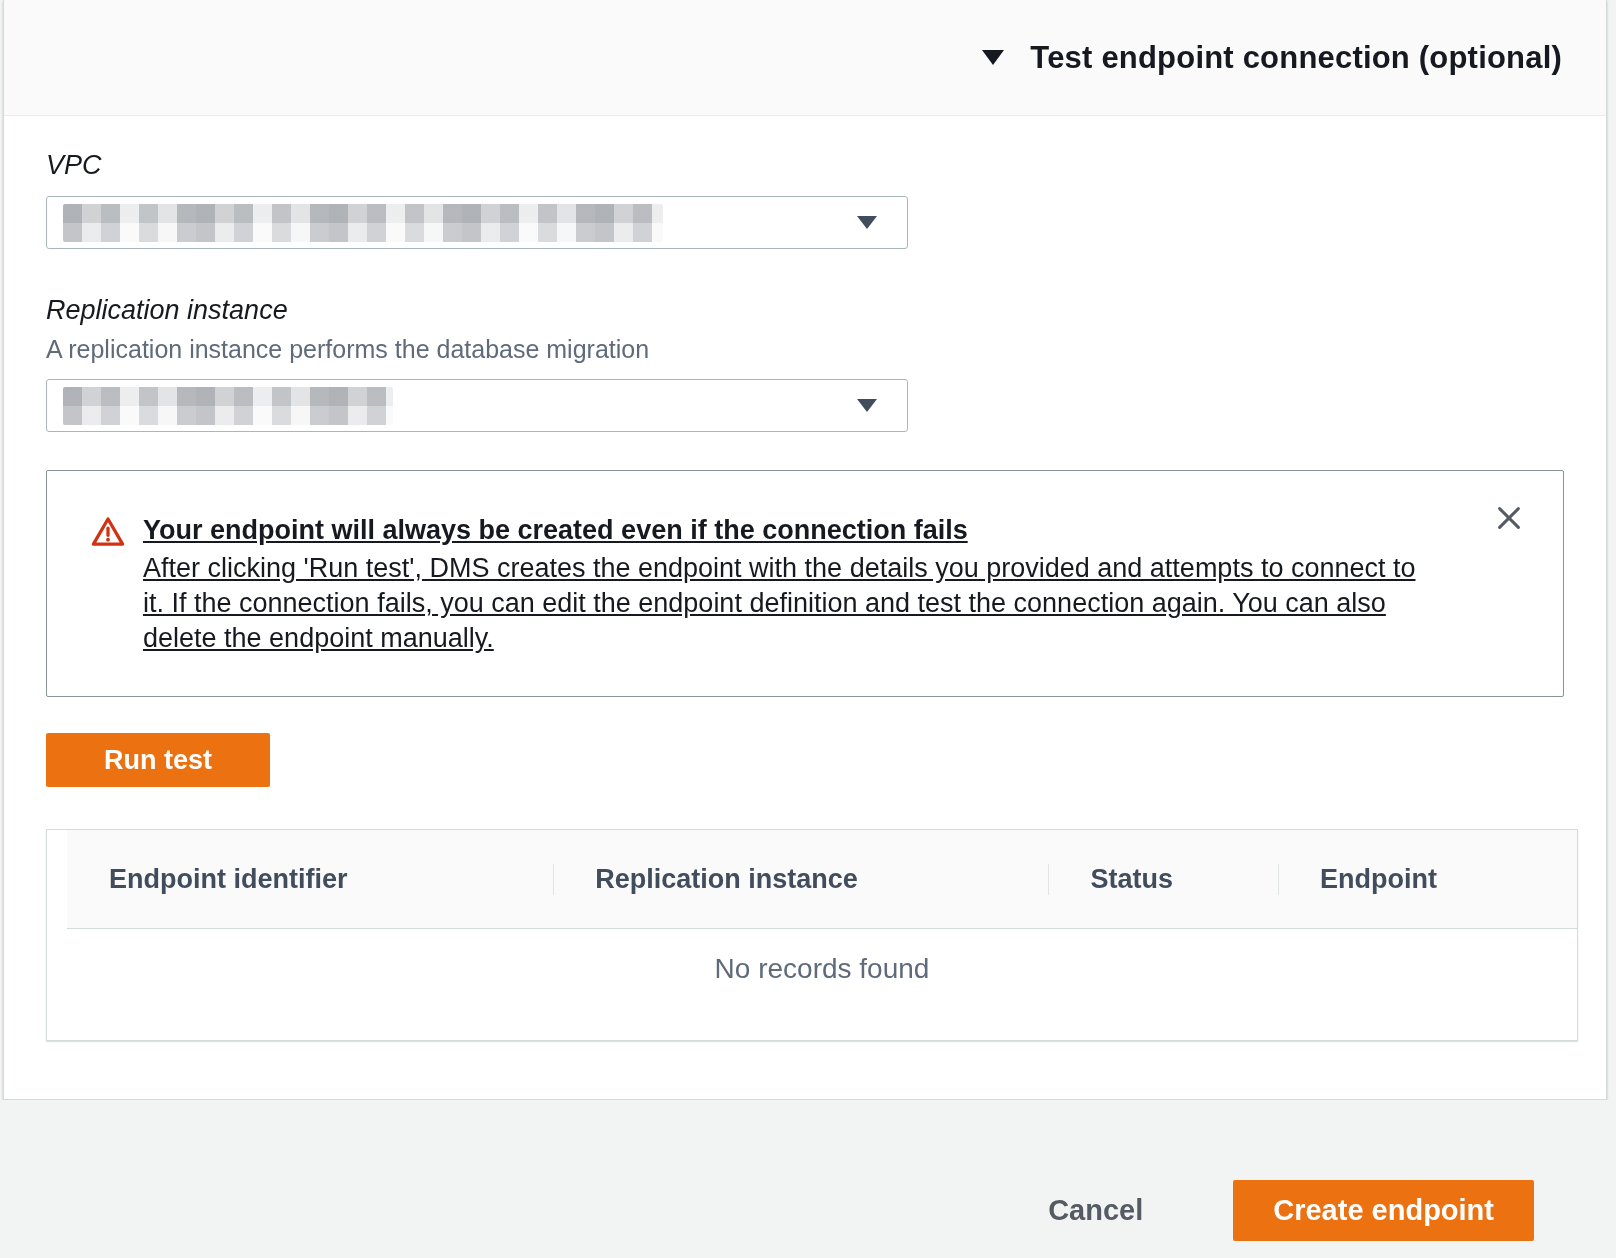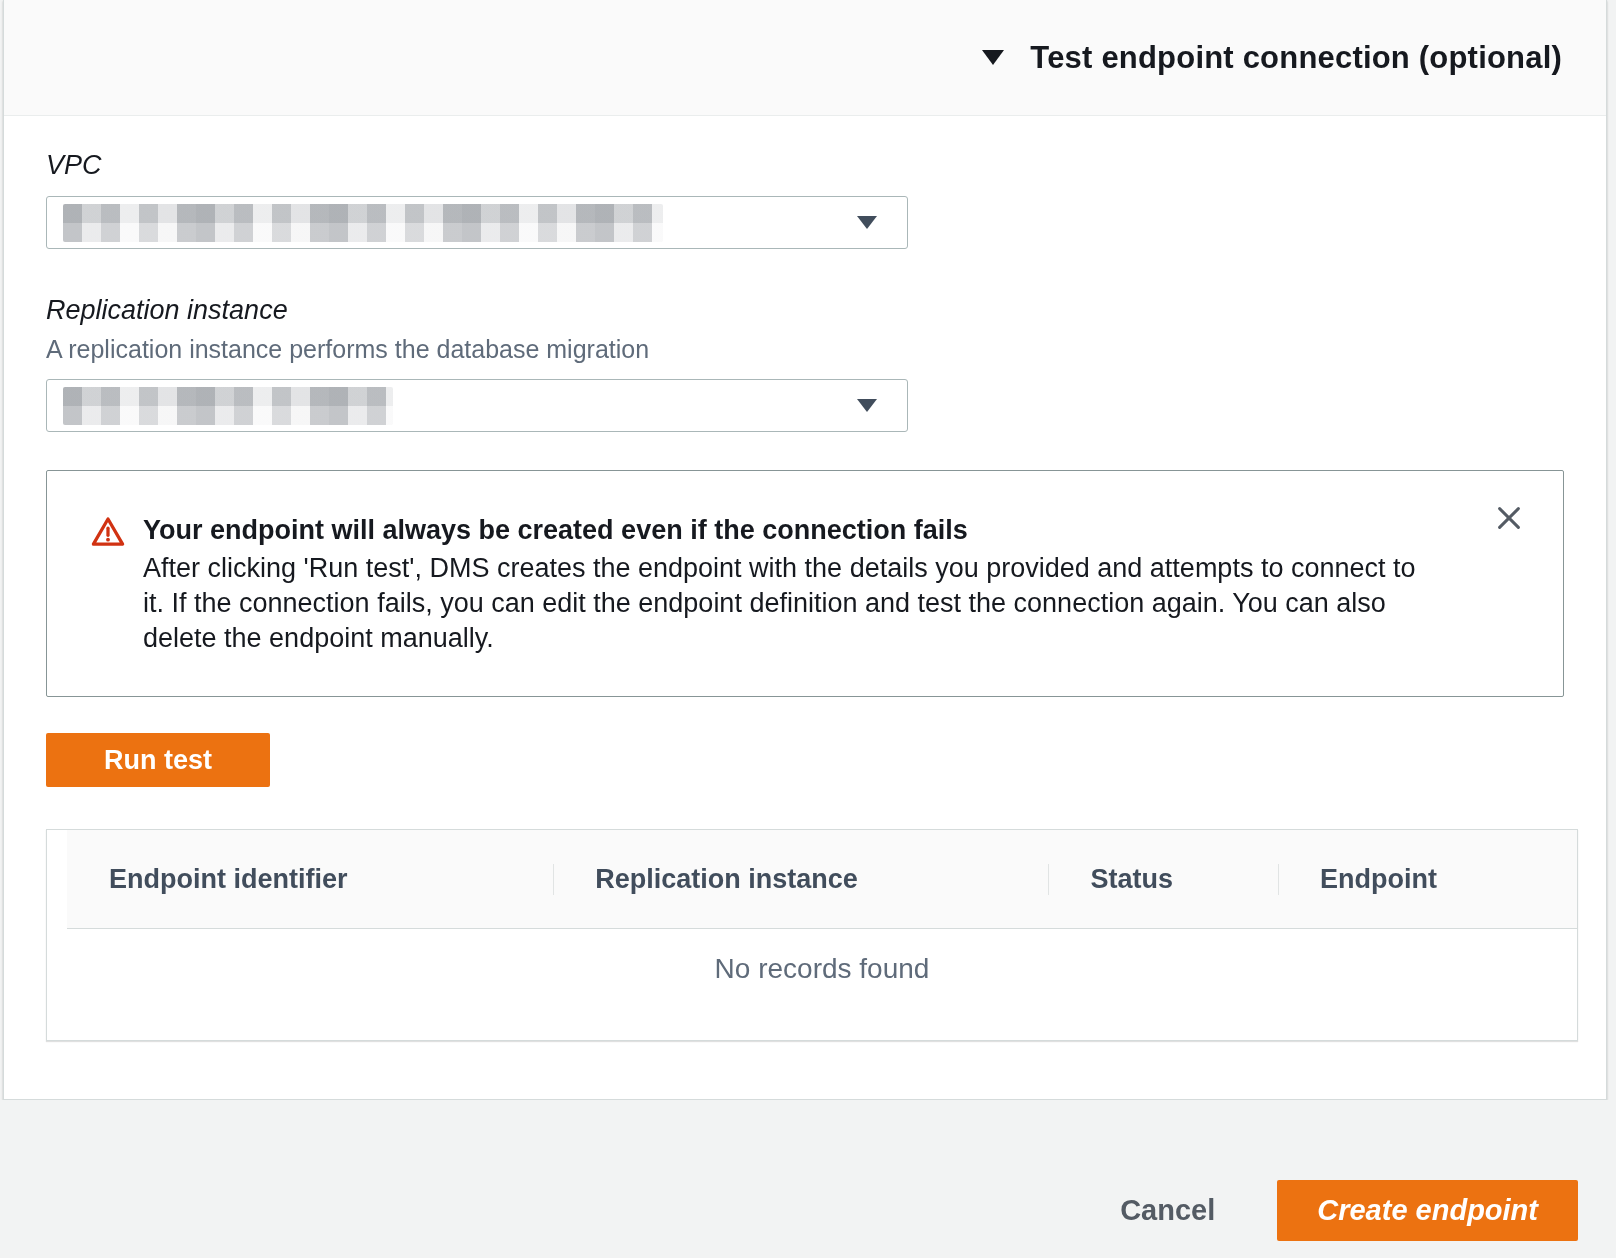--- a/index.html
+++ b/index.html
@@ -76,21 +76,21 @@
 
   
   .warning-box {
     position:relative;
     border:1px solid #879596; border-radius:2px;
     background:#ffffff;
     padding:40px 100px 40px 44px;
   }
   .warning-row { display:flex; align-items:flex-start; }
   .warning-icon { flex:0 0 auto; margin:4px 18px 0 0; }
-  .warning-text { max-width:1300px; }
+  .warning-text { max-width:1300px;text-decoration:underline; }
   .warning-title { font-size:27px; font-weight:700; line-height:39px; color:#16191f; }
   .warning-body  { font-size:27px; line-height:35px; color:#16191f; margin-top:1px; }
   .close-btn {
     position:absolute; top:30px; right:36px;
     background:none; border:none; cursor:pointer;
     width:36px; height:36px; display:flex; align-items:center; justify-content:center;
   }
 
   
   .run-test-btn {
@@ -133,35 +133,35 @@
     text-align:center; padding-top:24px;
   }
   .empty-msg { font-size:28px; color:#5f6b7a; }
 
   
   .footer {
     position:absolute; left:0; top:1100px;
     width:1616px; height:158px;
     background:#f2f3f3;
     display:flex; justify-content:flex-end; align-items:center;
-    padding:62px 38px 0 0;
+    padding:62px 82px 0 0;
+    gap:28px;
   }
   .cancel-btn {
     background:none; border:none; cursor:pointer;
     font-family:"Liberation Sans", sans-serif;
     font-size:29px; font-weight:700; color:#545b64;
     margin-right:62px;
   }
   .create-btn {
     height:61px; padding:0 40px;
     background:#ec7211; border:none; border-radius:2px;
     color:#ffffff; font-size:29px; font-weight:700;
     font-family:"Liberation Sans", sans-serif;
     cursor:pointer;
-    font-style:italic;
   }
 </style>
 </head>
 <body>
 
 <div class="panel">
 
   <div class="panel-header">
     <span class="tri-down"></span>
     <span class="panel-title">Test endpoint connection (optional)</span>

